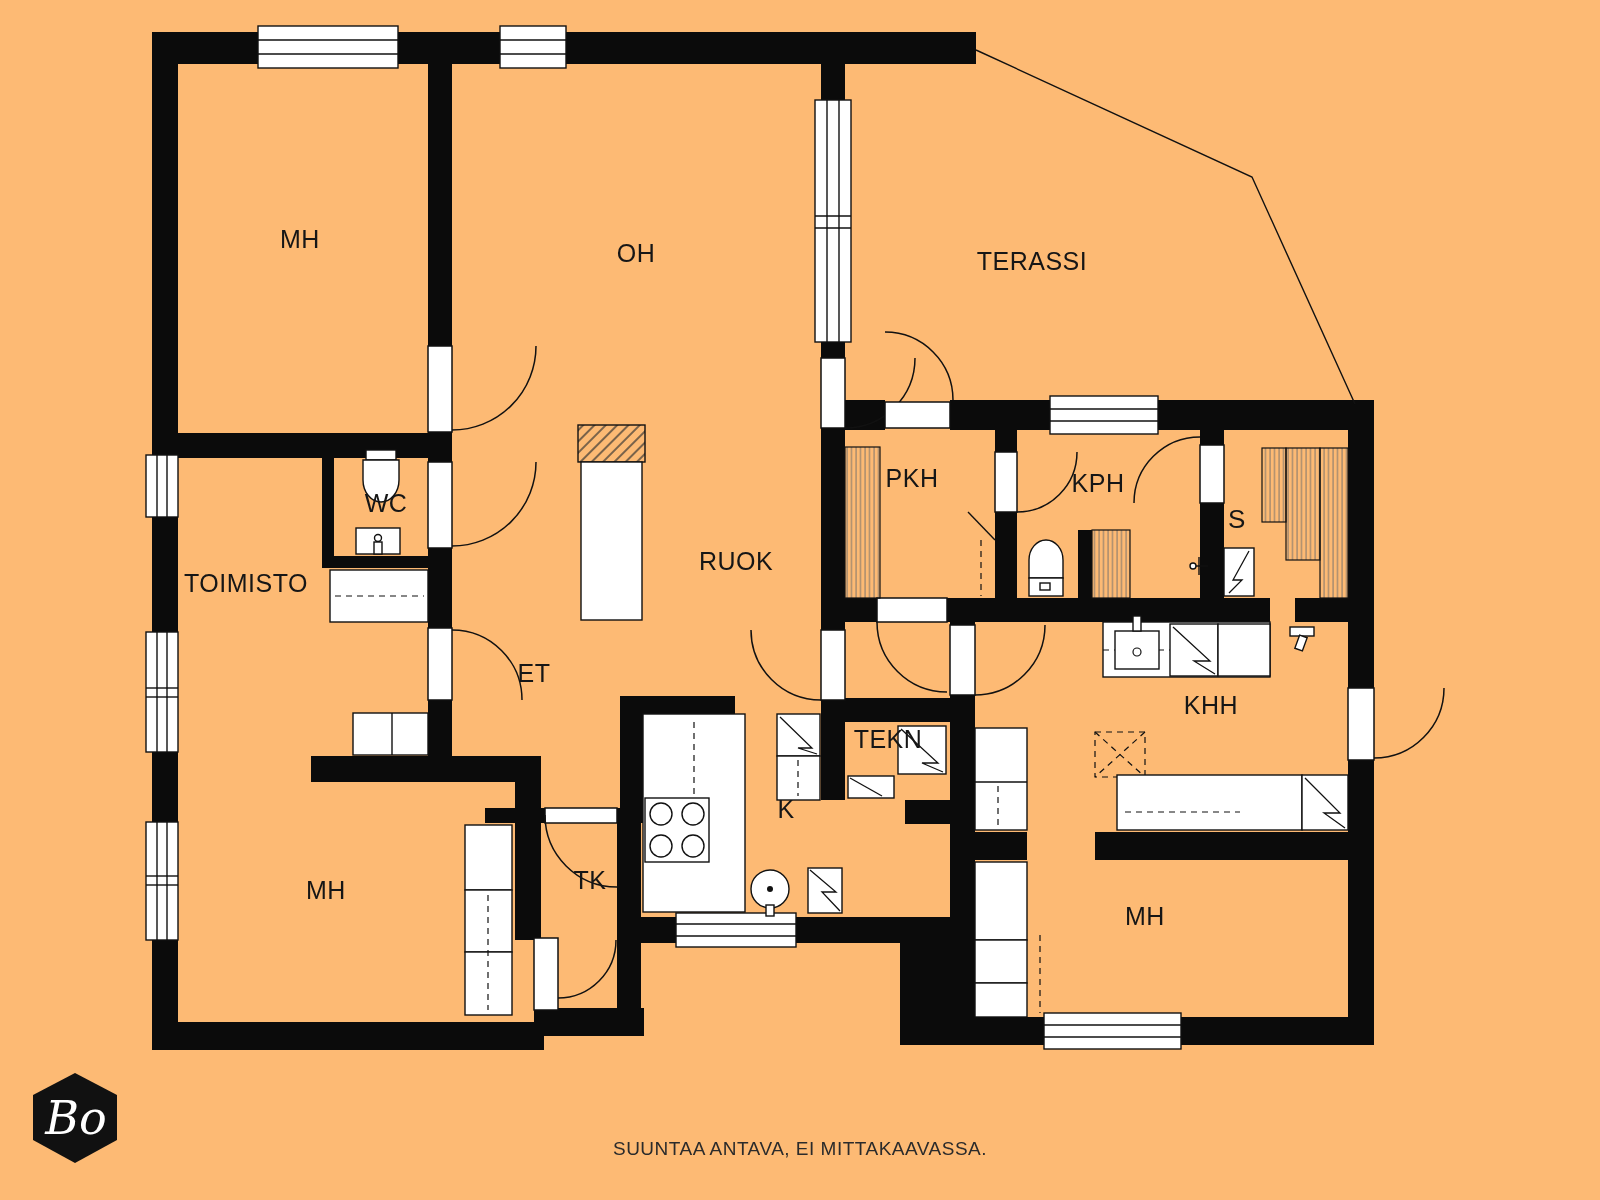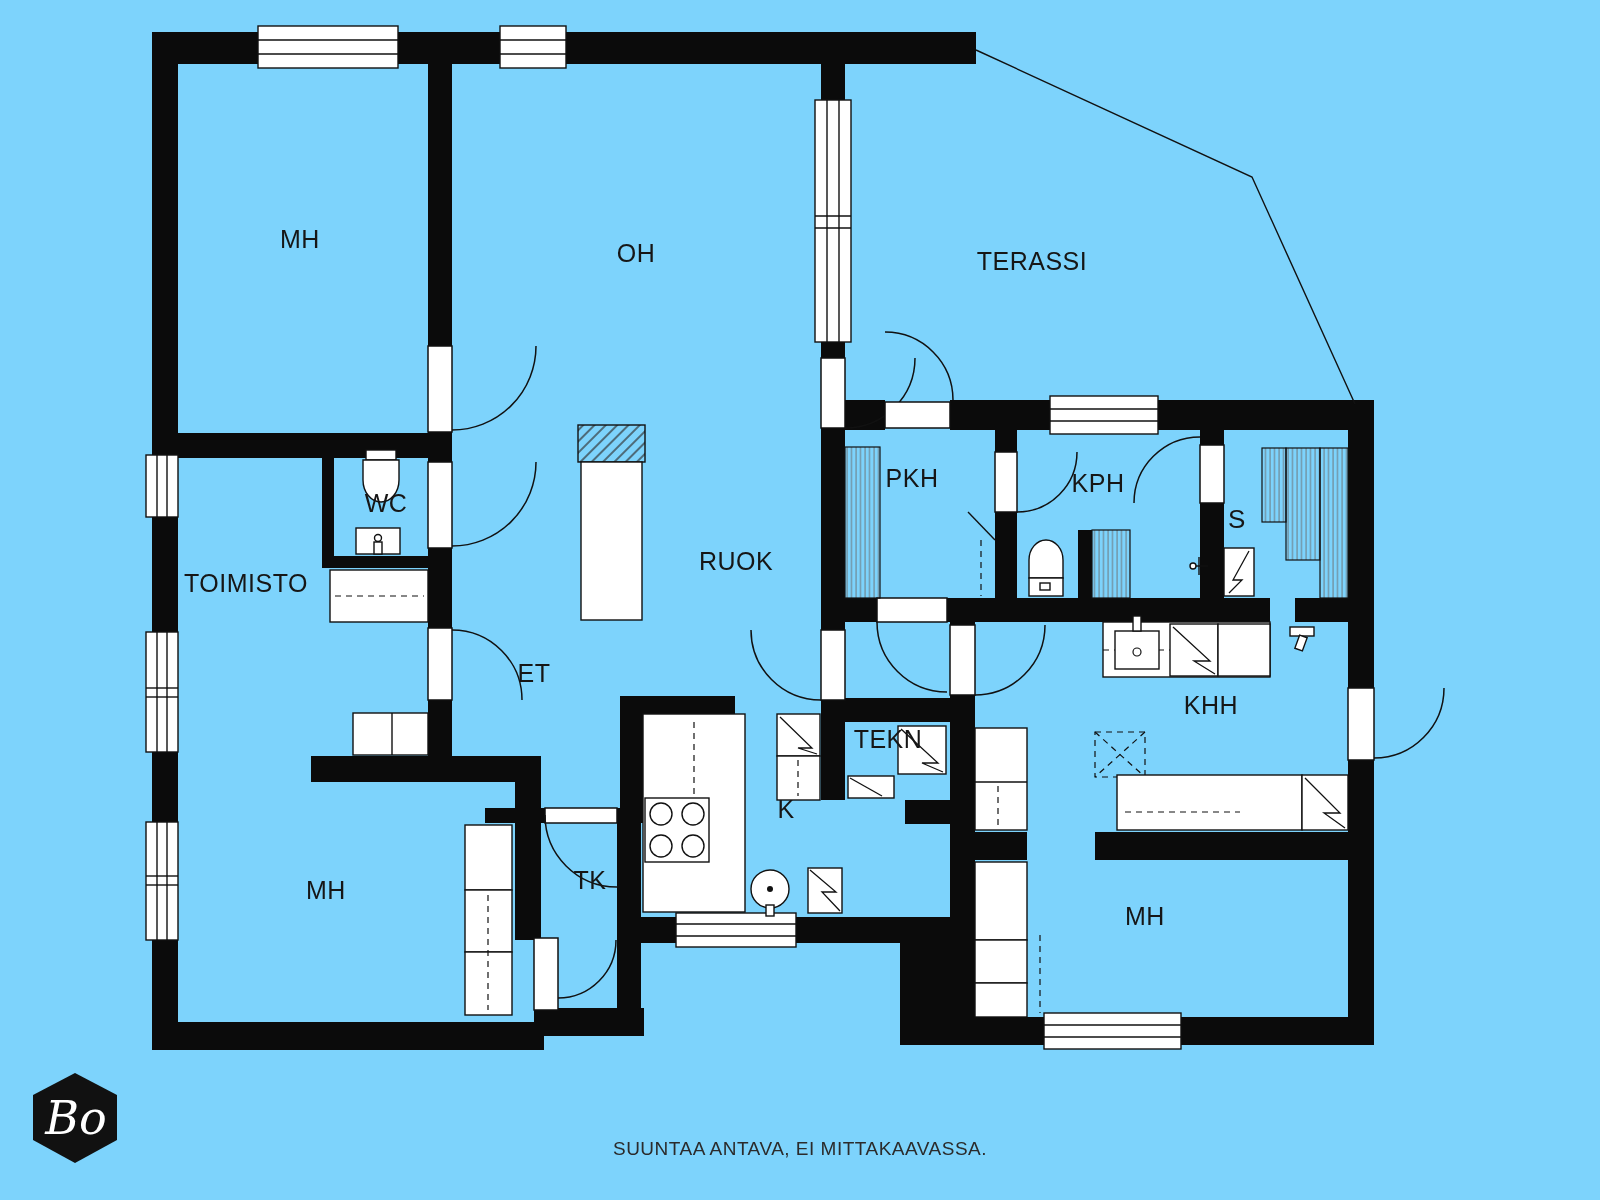--- a/index.html
+++ b/index.html
@@ -1,16 +1,16 @@
 <!DOCTYPE html>
 <html><head>
 <meta charset="utf-8">
 <style>
   html,body{margin:0;padding:0;background:#ffffff;}
-  .page{position:relative;width:1600px;height:1200px;background:#7dd3fc;overflow:hidden;}
+  .page{position:relative;width:1600px;height:1200px;background:#fdba74;overflow:hidden;}
   svg{display:block;}
   .wall{fill:#0b0b0b;stroke:none;}
   .thinline{stroke:#111;stroke-width:1.4;fill:none;}
   .frame{fill:#ffffff;stroke:#111;stroke-width:1.4;}
   .fix{fill:#ffffff;stroke:#111;stroke-width:1.4;}
   .dash{fill:none;stroke:#111;stroke-width:1.2;stroke-dasharray:6 5;}
   .arc{fill:none;stroke:#111;stroke-width:1.5;}
   .leaf{fill:#ffffff;stroke:#111;stroke-width:1.5;}
   .zig{fill:none;stroke:#111;stroke-width:1.3;}
   .lbl{font-family:"Liberation Sans","DejaVu Sans",sans-serif;font-size:25px;fill:#161616;letter-spacing:0.5px;text-anchor:middle;}

